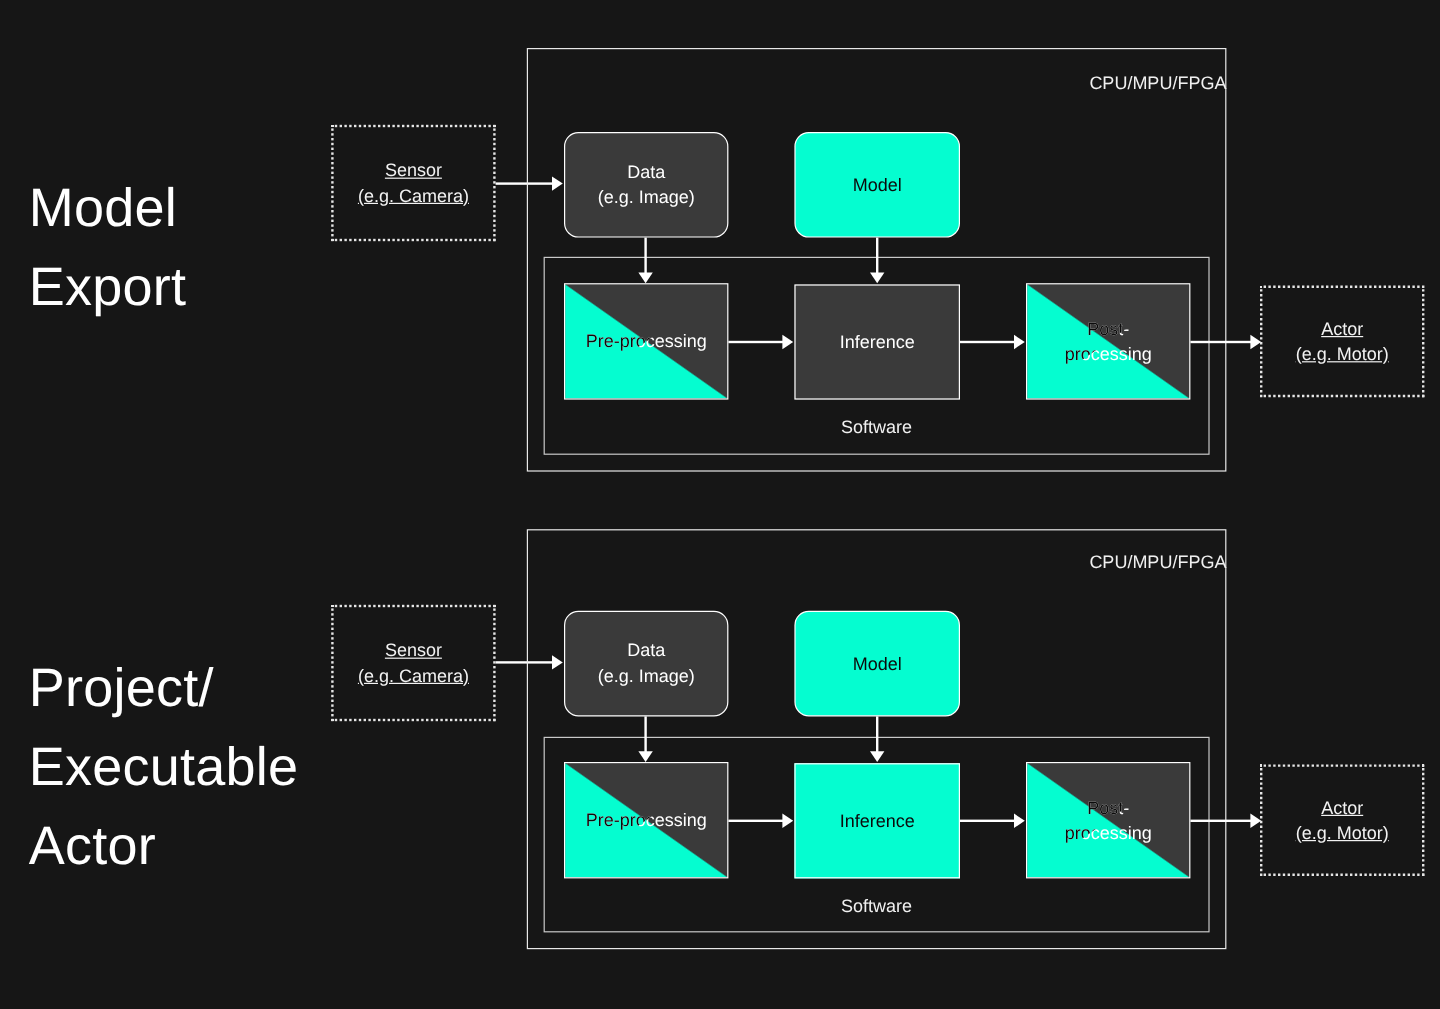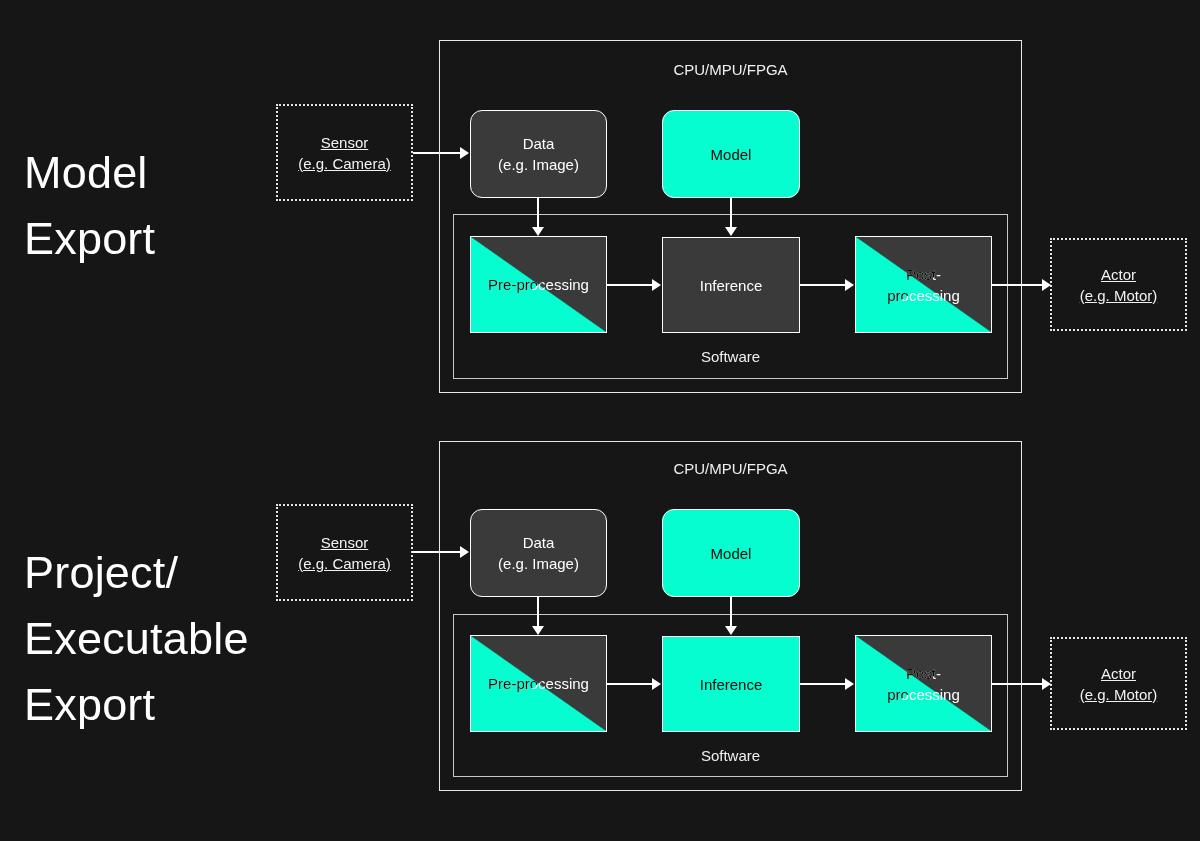--- a/index.html
+++ b/index.html
@@ -38,21 +38,21 @@
   .cpu-box {
     position: absolute;
     border: 1.5px solid #e8e8e8;
     box-sizing: border-box;
     background: transparent;
   }
   .cpu-label {
     position: absolute;
     left: 0;
     right: 0;
-    text-align: center;
+    text-align: right;
     font-size: 15px;
     color: #f0f0f0;
   }
 
   
   .software-box {
     position: absolute;
     border: 1.5px solid #c9c9c9;
     box-sizing: border-box;
   }
@@ -212,21 +212,21 @@
   </div>
 
   <div class="conn h" style="left:992px; top:284px; width:56px;"></div>
   <div class="arrowhead right" style="left:1042px; top:279px;"></div>
 
   <div class="node dotted" style="left:1050px; top:238px; width:137px; height:93px;">Actor
 (e.g. Motor)</div>
 
   <div class="section-title" style="left:24px; top:540px;">Project/
 Executable
-Export</div>
+Actor</div>
 
   <div class="node dotted" style="left:276px; top:504px; width:137px; height:97px;">Sensor
 (e.g. Camera)</div>
 
   <div class="conn h" style="left:413px; top:551px; width:48px;"></div>
   <div class="arrowhead right" style="left:460px; top:546px;"></div>
 
   <div class="cpu-box" style="left:439px; top:441px; width:583px; height:350px;"></div>
   <div class="cpu-label" style="left:439px; top:460px; width:583px;">CPU/MPU/FPGA</div>
 

